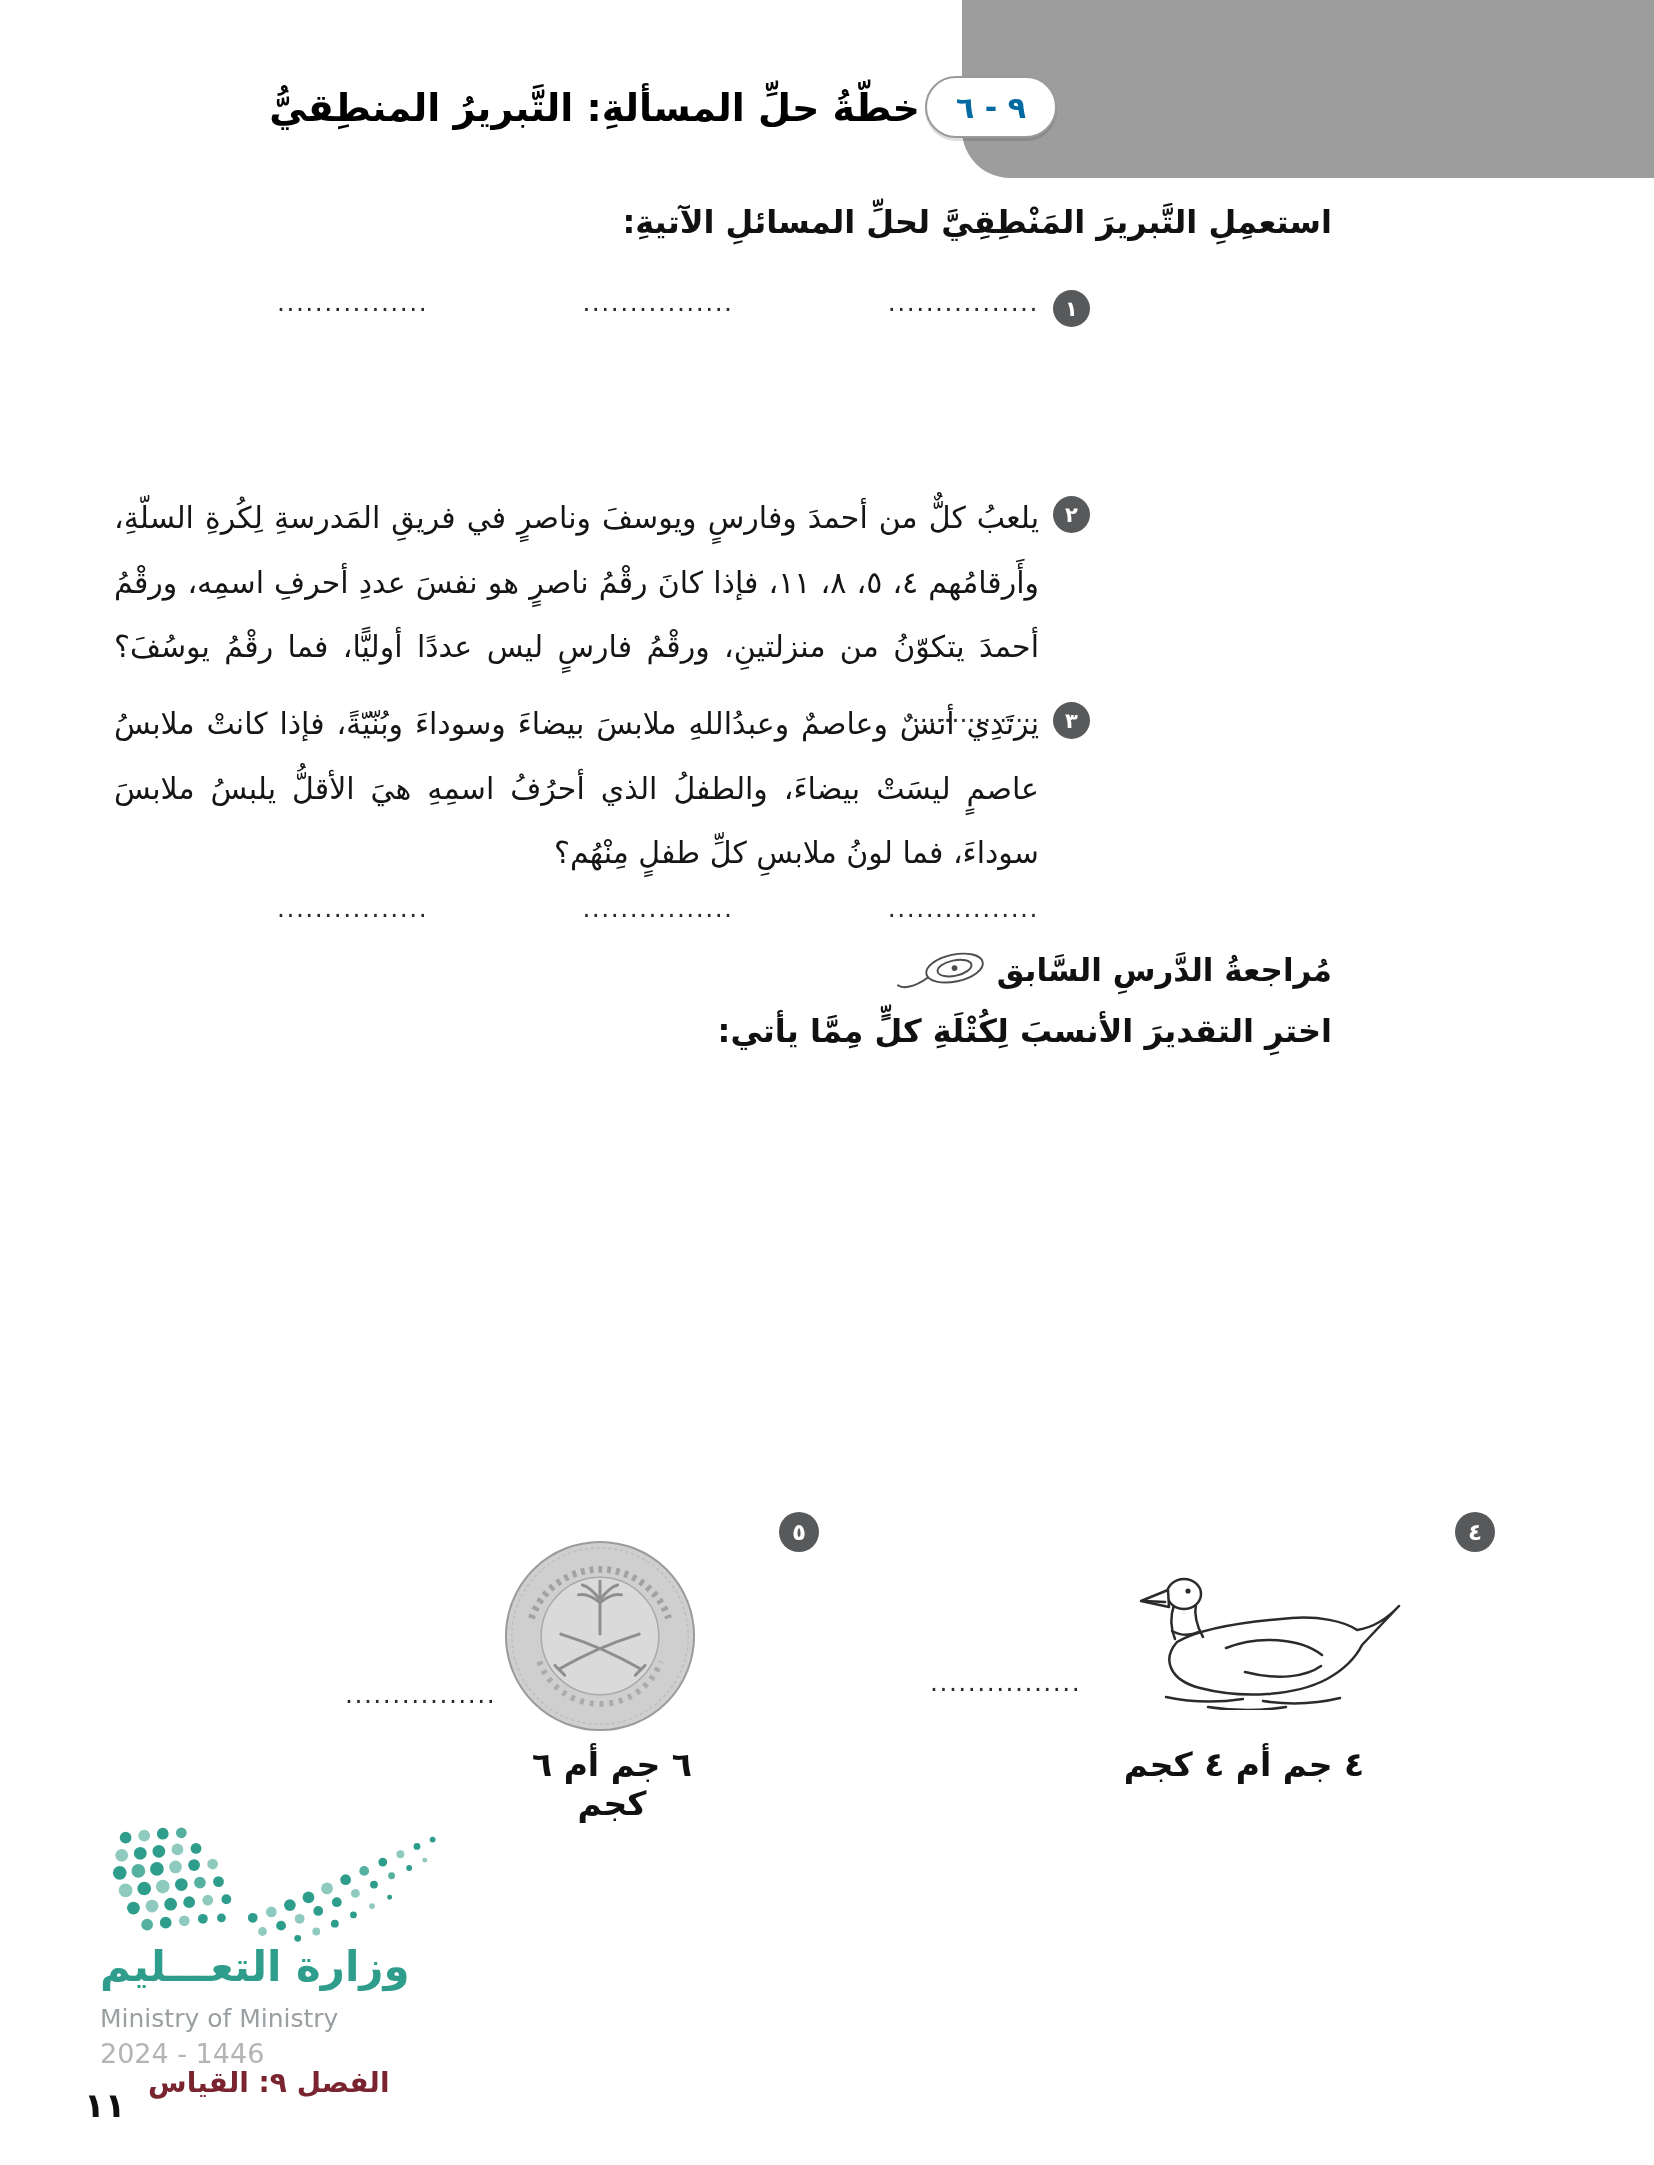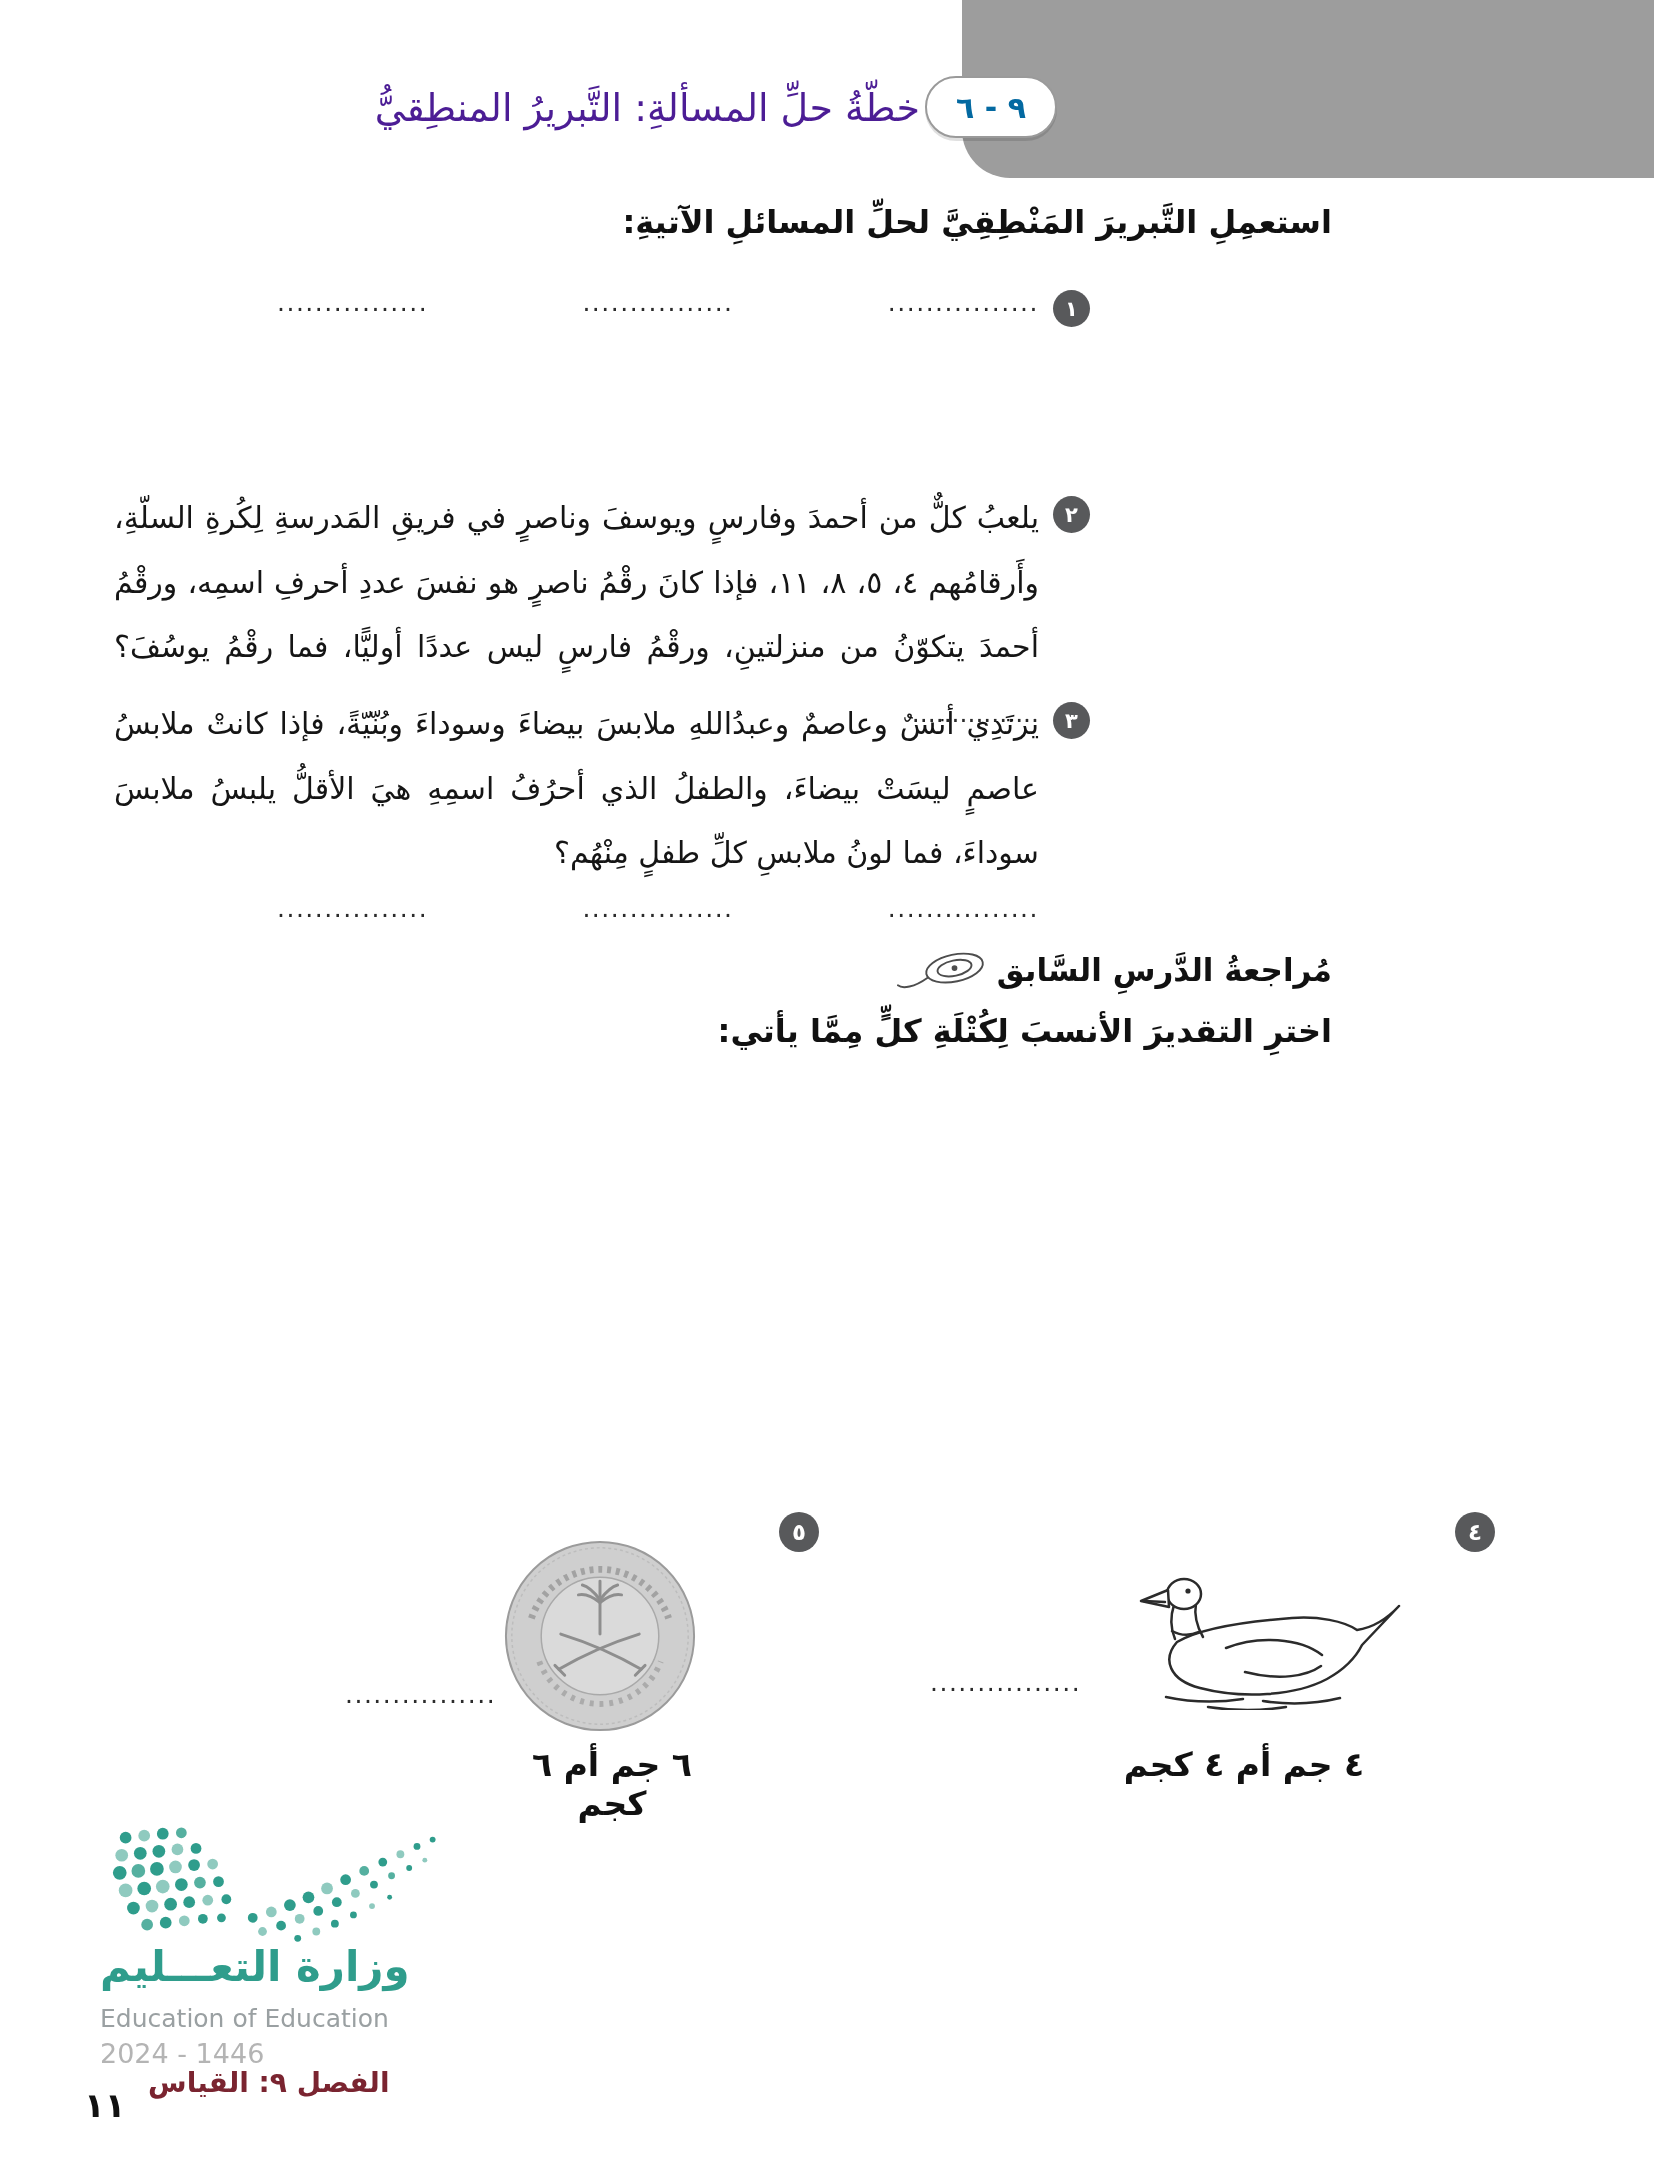--- a/index.html
+++ b/index.html
@@ -9,22 +9,22 @@
     font-family:"DejaVu Sans", sans-serif; direction:rtl; color:#1a1a1a;
   }
 
   
   .corner-block { position:absolute; top:0; right:0; width:692px; height:178px;
     background:#9d9d9d; border-radius:0 0 0 48px; }
   .lesson-badge { position:absolute; top:76px; left:925px; width:132px; height:62px;
     background:#ffffff; border:2px solid #9a9a9a; border-radius:31px;
     display:flex; align-items:center; justify-content:center;
     font-size:30px; font-weight:bold; color:#0369a1; box-shadow:0 3px 0 rgba(0,0,0,.12); }
-  .page-title { position:absolute; top:86px; right:734px; font-size:38px; font-weight:normal;
-    white-space:nowrap; color:#4c1d95; }
+  .page-title { position:absolute; top:86px; right:734px; font-size:38px; font-weight:bold;
+    white-space:nowrap; color:#000000; }
 
   .intro { position:absolute; top:203px; right:322px; font-size:32px; font-weight:bold;
     white-space:nowrap; color:#111; }
 
   
   .problem { position:absolute; right:564px; width:978px; display:flex; gap:14px; align-items:flex-start; }
   .p1 { top:280px; } .p2 { top:486px; } .p3 { top:692px; }
   .num-circle { flex:0 0 auto; width:37px; height:37px; border-radius:50%;
     background:#58595b; color:#fff; display:flex; align-items:center; justify-content:center;
     font-size:21px; font-weight:bold; margin-top:10px; }
@@ -238,16 +238,16 @@
     <circle cx="79" cy="11" r="5.5"></circle>
       <circle cx="35" cy="50" r="7"></circle>
       <circle cx="98" cy="62" r="6"></circle>
       <circle cx="44" cy="105" r="6"></circle>
       <circle cx="266" cy="50" r="5"></circle>
       <circle cx="294" cy="55" r="3.5"></circle>
   </g>
 </svg>
 
 <div class="moe-ar">وزارة التعـــليم</div>
-<div class="moe-en">Education of Education</div>
+<div class="moe-en">Ministry of Ministry</div>
 <div class="edition">2024 - 1446</div>
 <div class="chapter">الفصل ٩: القياس</div>
 <div class="page-num">١١</div>
 
 </body></html>

